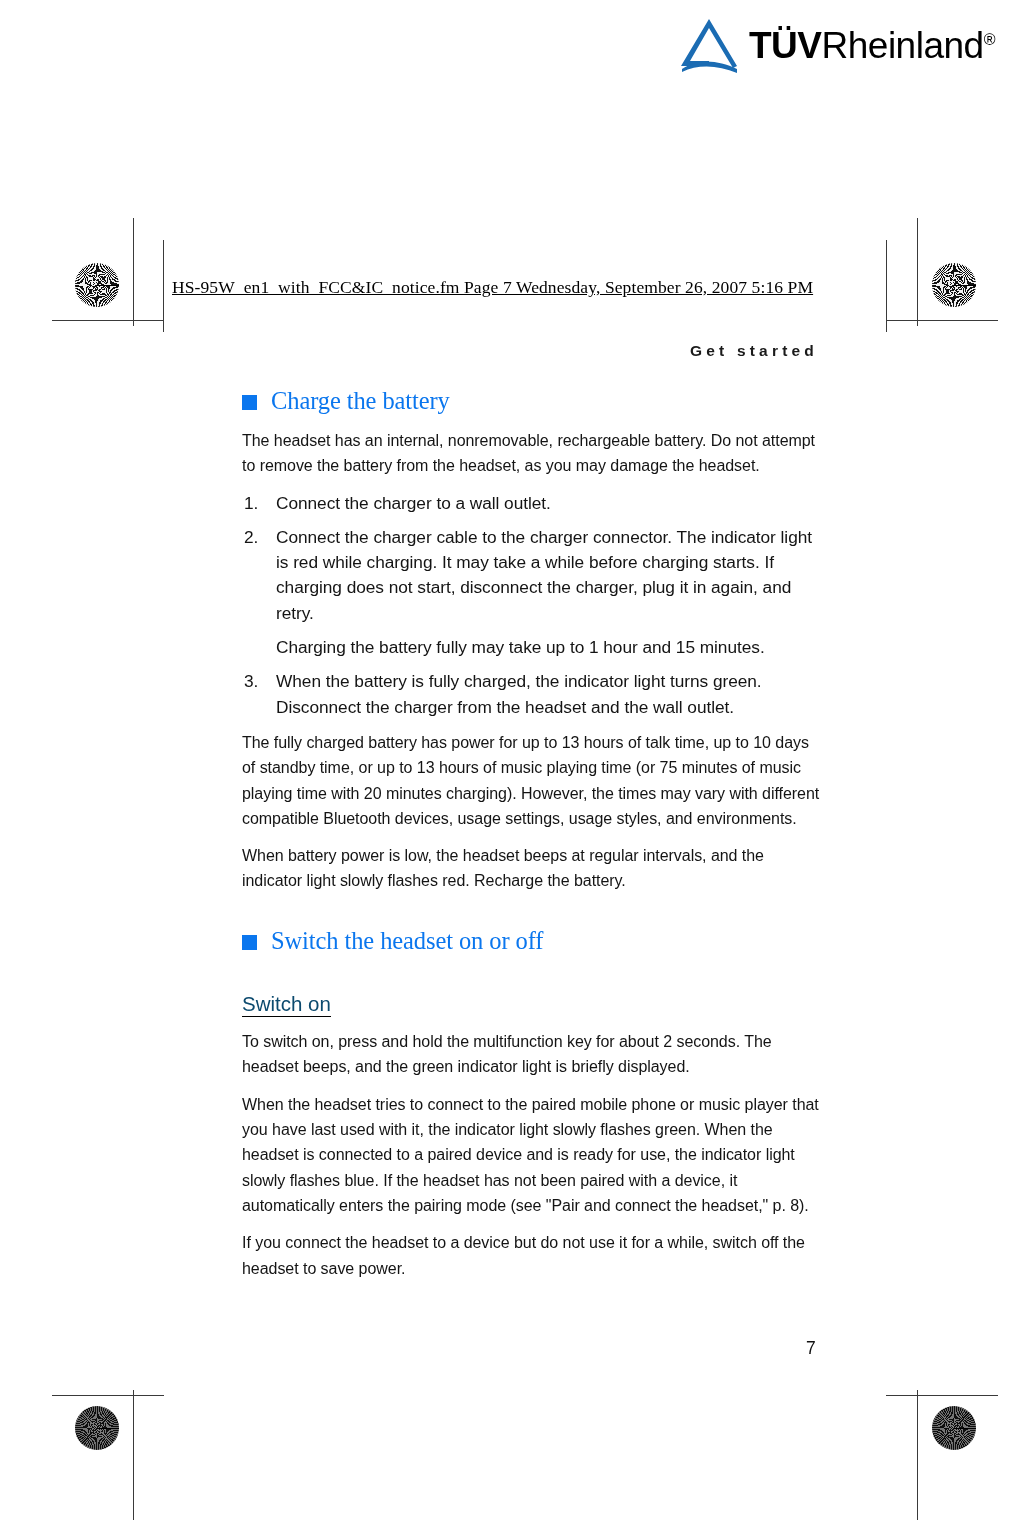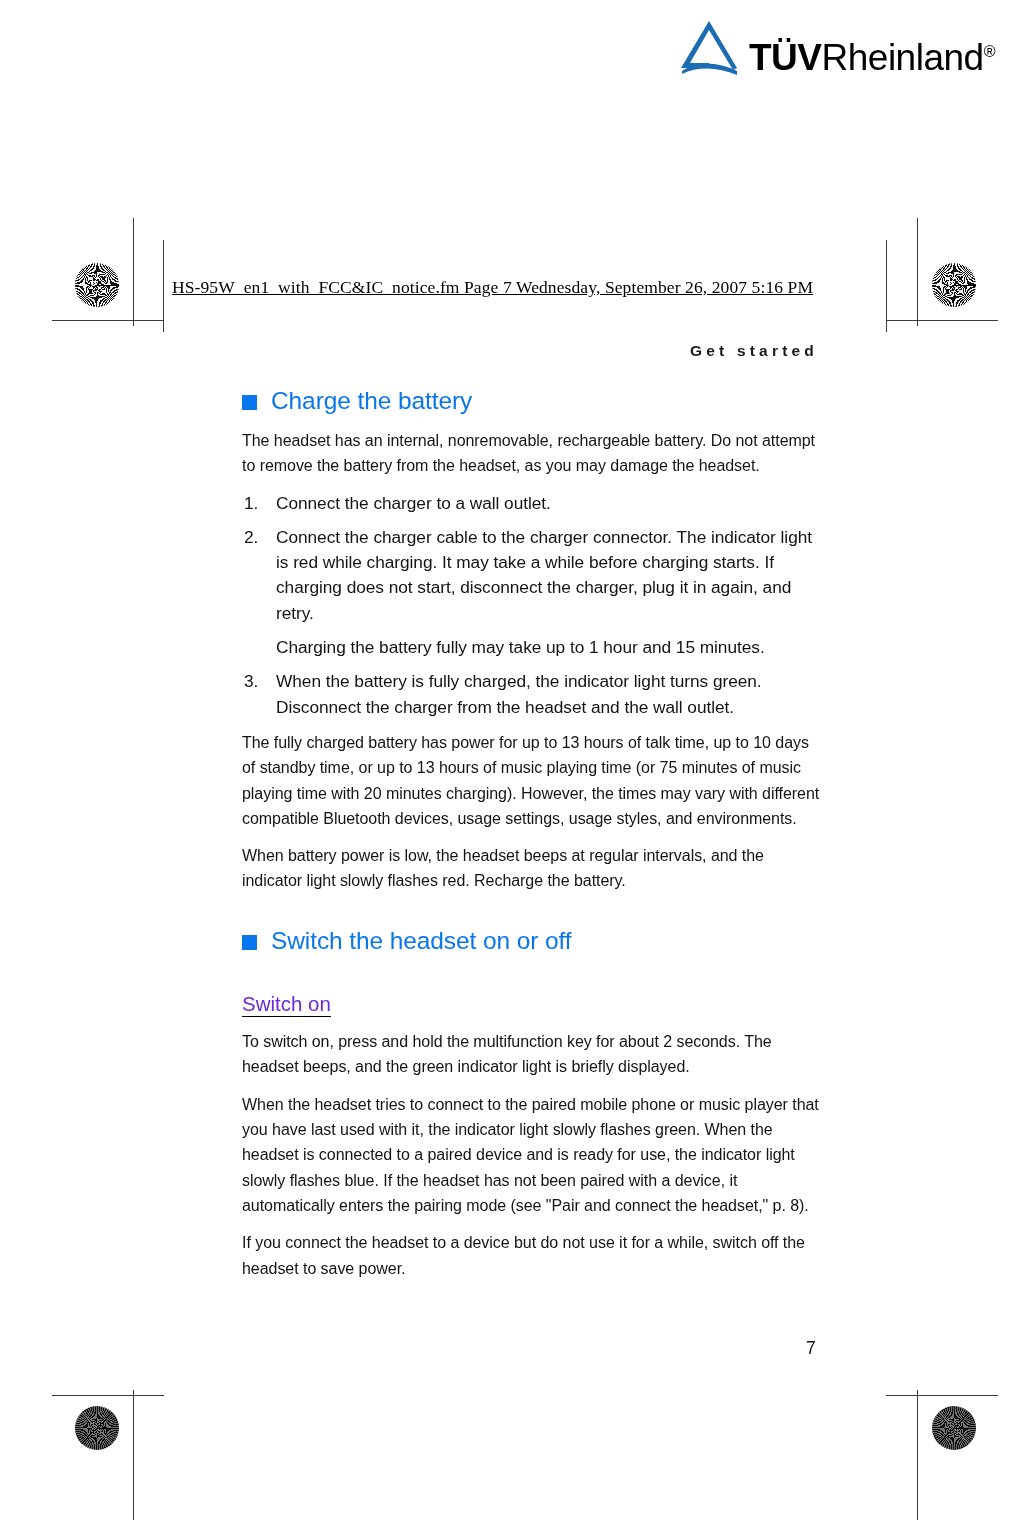--- a/index.html
+++ b/index.html
@@ -17,21 +17,21 @@
   }
 
   
   #tuv-logo {
     position: absolute;
     left: 678px;
     top: 14px;
     width: 340px;
     height: 62px;
     display: flex;
-    align-items: flex-end;
+    align-items: center;
   }
   #tuv-logo .tuv-mark {
     width: 62px;
     height: 58px;
     flex: 0 0 auto;
   }
   #tuv-logo .tuv-word {
     font-family: "Liberation Sans", sans-serif;
     font-size: 37px;
     letter-spacing: -0.5px;
@@ -115,38 +115,39 @@
 
   h2.section {
     margin: 0 0 13px 0;
     font-size: 24.5px;
     font-weight: 400;
     color: #0a76ee;
     letter-spacing: -0.1px;
     display: flex;
     align-items: center;
     line-height: 1.1;
+    font-family: Liberation Serif, serif;
   }
   h2.section .sqbullet {
     display: inline-block;
     width: 15px;
     height: 15px;
     background: #0a76ee;
     margin-right: 14px;
     flex: 0 0 auto;
     position: relative;
     top: 1px;
   }
   h2.section.second { margin-top: 34px; text-align: center; }
 
   h3.subsection {
     margin: 24px 0 12px 0;
     font-size: 20.5px;
     font-weight: 400;
-    color: #6d28d9;
+    color: #0c4a6e;
     display: inline-block;
     border-bottom: 1.6px solid #000;
     padding-bottom: 1px;
     line-height: 1.15;
   }
 
   p.body {
     margin: 0 0 12px 0;
     font-size: 16px;
     line-height: 25.3px;

